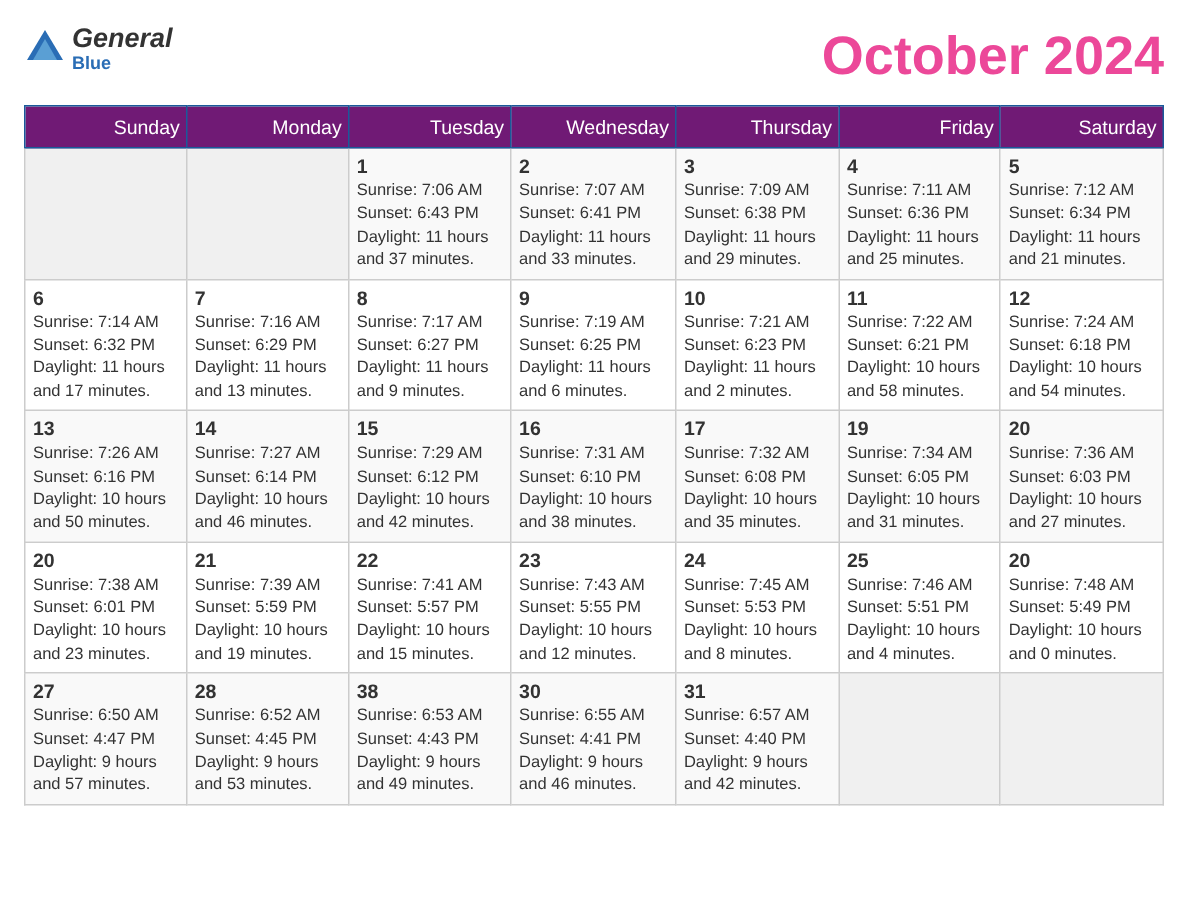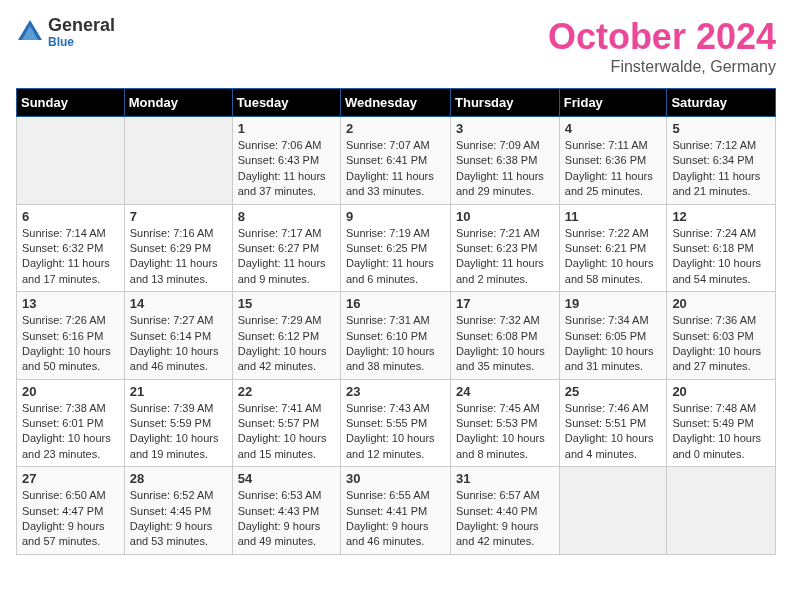--- a/index.html
+++ b/index.html
@@ -22,20 +22,21 @@
     }
     .logo-text {
       display: flex;
       flex-direction: column;
       line-height: 1.1;
     }
     .logo-general {
       font-size: 18px;
       font-weight: bold;
       color: #333;
+      font-style: italic;
     }
     .logo-blue {
       font-size: 12px;
       font-weight: bold;
       color: #2a6db5;
     }
     .logo-icon {
       width: 28px;
       height: 28px;
       margin-right: 4px;
@@ -50,26 +51,26 @@
     }
     .subtitle {
       font-size: 16px;
       color: #555;
     }
     table {
       width: 100%;
       border-collapse: collapse;
     }
     thead tr th {
-      background-color: #000000;
+      background-color: #701a75;
       color: #fff;
       font-size: 13px;
-      font-weight: bold;
+      font-weight: normal;
       padding: 6px 4px;
-      text-align: left;
+      text-align: right;
       border: 1px solid #1a5a9a;
     }
     tbody tr td {
       border: 1px solid #ccc;
       vertical-align: top;
       padding: 4px 5px;
       width: 113px;
       min-height: 80px;
       font-size: 11px;
       color: #333;
@@ -102,21 +103,20 @@
       <polygon points="14,2 26,22 2,22" fill="#2a6db5"></polygon>
       <polygon points="14,8 22,22 6,22" fill="#5a9fd4"></polygon>
     </svg>
     <div class="logo-text">
       <span class="logo-general">General</span>
       <span class="logo-blue">Blue</span>
     </div>
   </div>
   <div class="title-block">
     <div class="month-title">October 2024</div>
-    <div class="subtitle">Finsterwalde, Germany</div>
   </div>
 </div>
 
 <table>
   <thead>
     <tr>
     <th>Sunday</th>
         <th>Monday</th>
         <th>Tuesday</th>
         <th>Wednesday</th>
@@ -243,21 +243,21 @@
       <tr>
         <td>
           <span class="day-number">27</span>
           <div class="day-info">Sunrise: 6:50 AM<br>Sunset: 4:47 PM<br>Daylight: 9 hours and 57 minutes.</div>
         </td>
         <td>
           <span class="day-number">28</span>
           <div class="day-info">Sunrise: 6:52 AM<br>Sunset: 4:45 PM<br>Daylight: 9 hours and 53 minutes.</div>
         </td>
         <td>
-          <span class="day-number">54</span>
+          <span class="day-number">38</span>
           <div class="day-info">Sunrise: 6:53 AM<br>Sunset: 4:43 PM<br>Daylight: 9 hours and 49 minutes.</div>
         </td>
         <td>
           <span class="day-number">30</span>
           <div class="day-info">Sunrise: 6:55 AM<br>Sunset: 4:41 PM<br>Daylight: 9 hours and 46 minutes.</div>
         </td>
         <td>
           <span class="day-number">31</span>
           <div class="day-info">Sunrise: 6:57 AM<br>Sunset: 4:40 PM<br>Daylight: 9 hours and 42 minutes.</div>
         </td>

